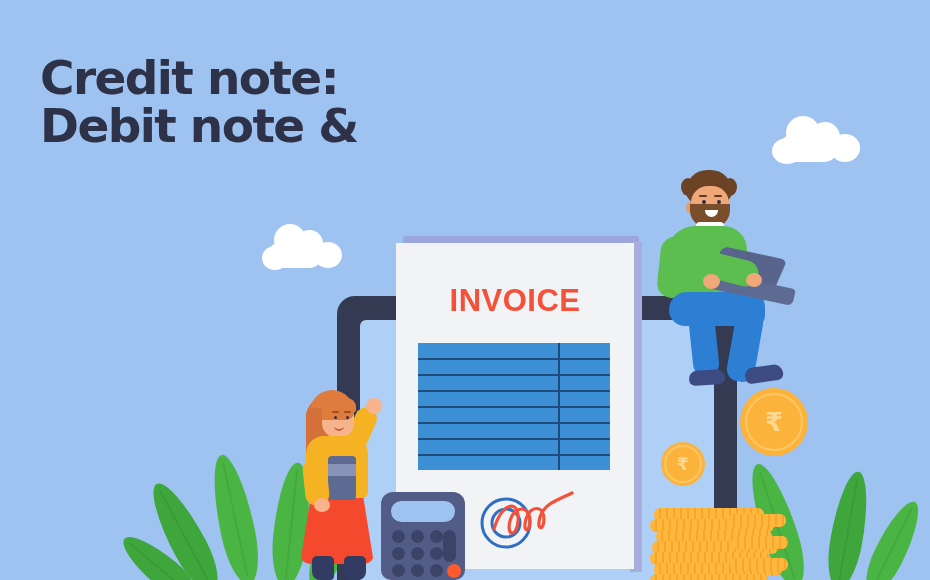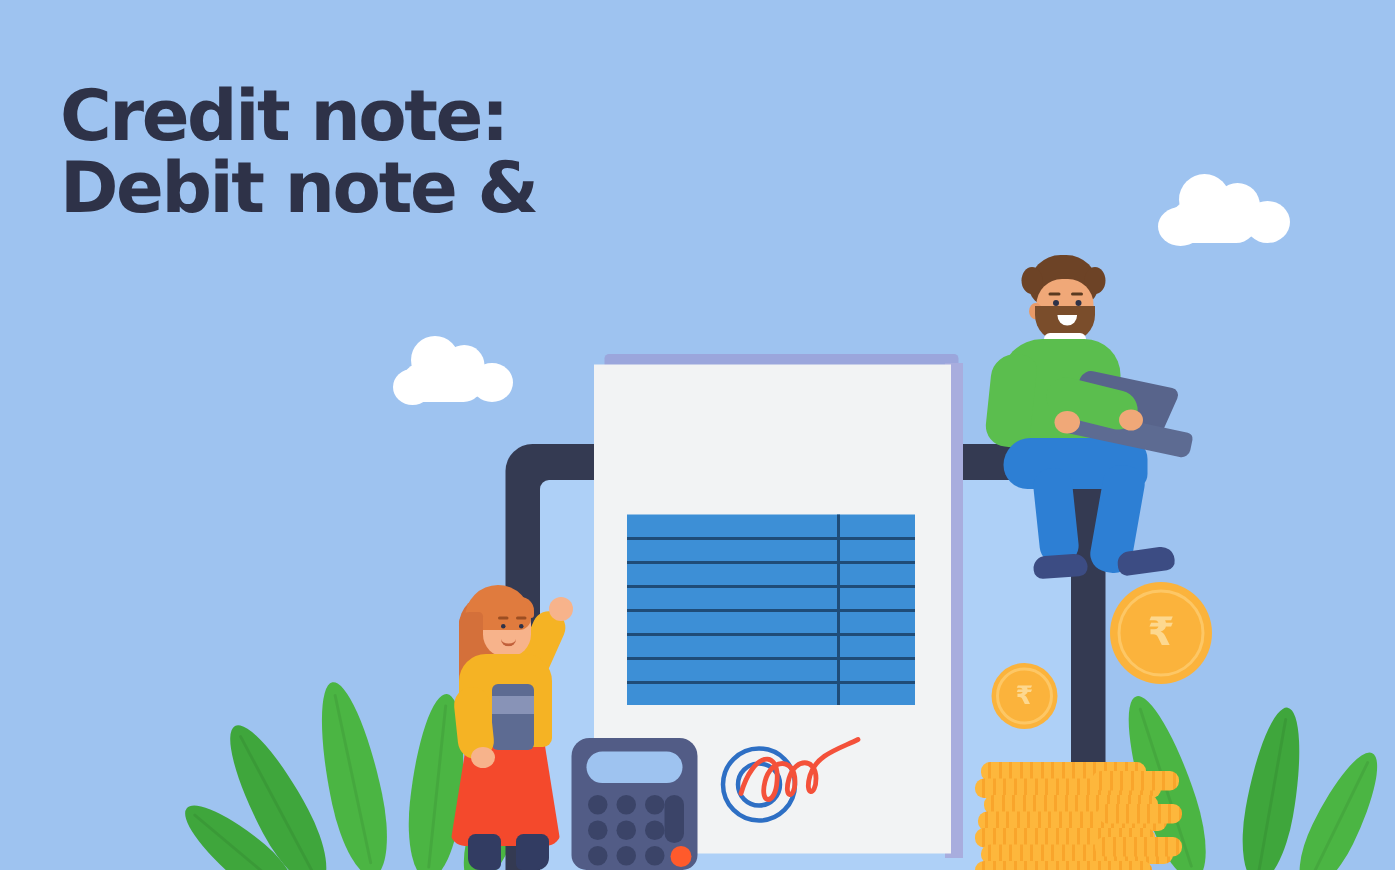--- a/index.html
+++ b/index.html
@@ -222,20 +222,21 @@
   <div class="leaf abs" style="left:856px;top:492px;width:30px;height:100px;transform:rotate(26deg);"></div>
   <div class="leaf abs dark" style="left:744px;top:500px;width:28px;height:94px;transform:rotate(-40deg);"></div>
 
   <div class="abs" id="device-frame"></div>
   <div class="abs" id="device-screen"></div>
 
   <div class="abs" id="invoice-shadow-top"></div>
   <div class="abs" id="invoice-shadow-right"></div>
 
   <div class="abs" id="invoice-paper">
+    <div id="invoice-heading">INVOICE</div>
 
     <div id="invoice-table">
       <div class="hrow" style="top:15px;"></div>
       <div class="hrow" style="top:31px;"></div>
       <div class="hrow" style="top:47px;"></div>
       <div class="hrow" style="top:63px;"></div>
       <div class="hrow" style="top:79px;"></div>
       <div class="hrow" style="top:95px;"></div>
       <div class="hrow" style="top:111px;"></div>
       <div class="vcol" style="left:140px;"></div>

